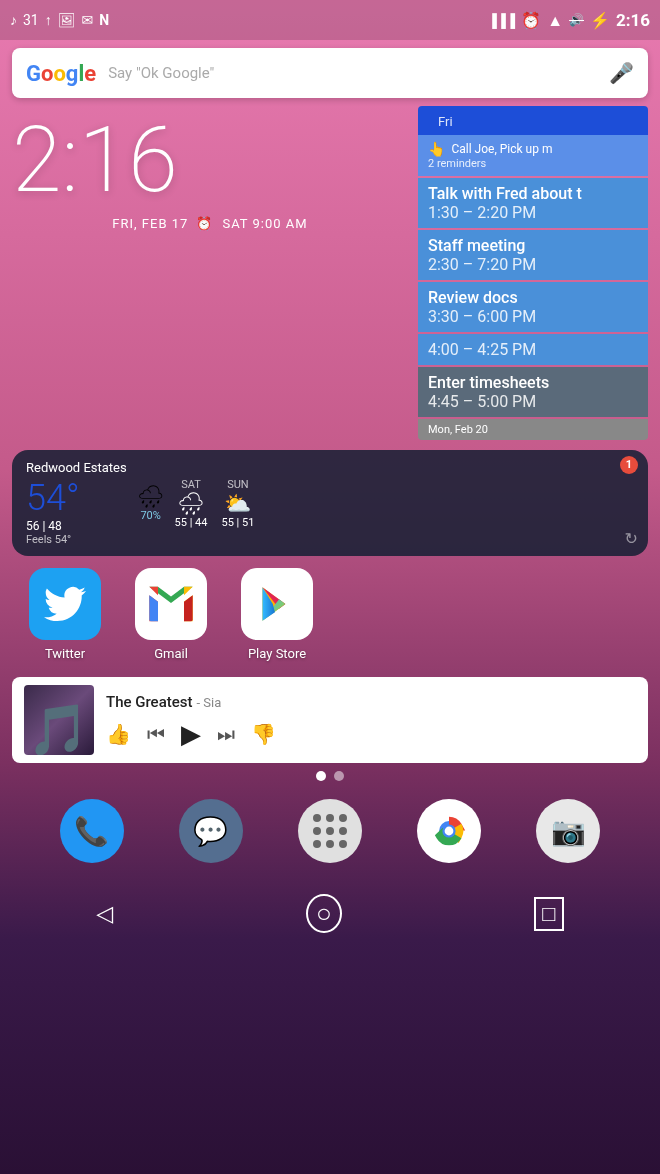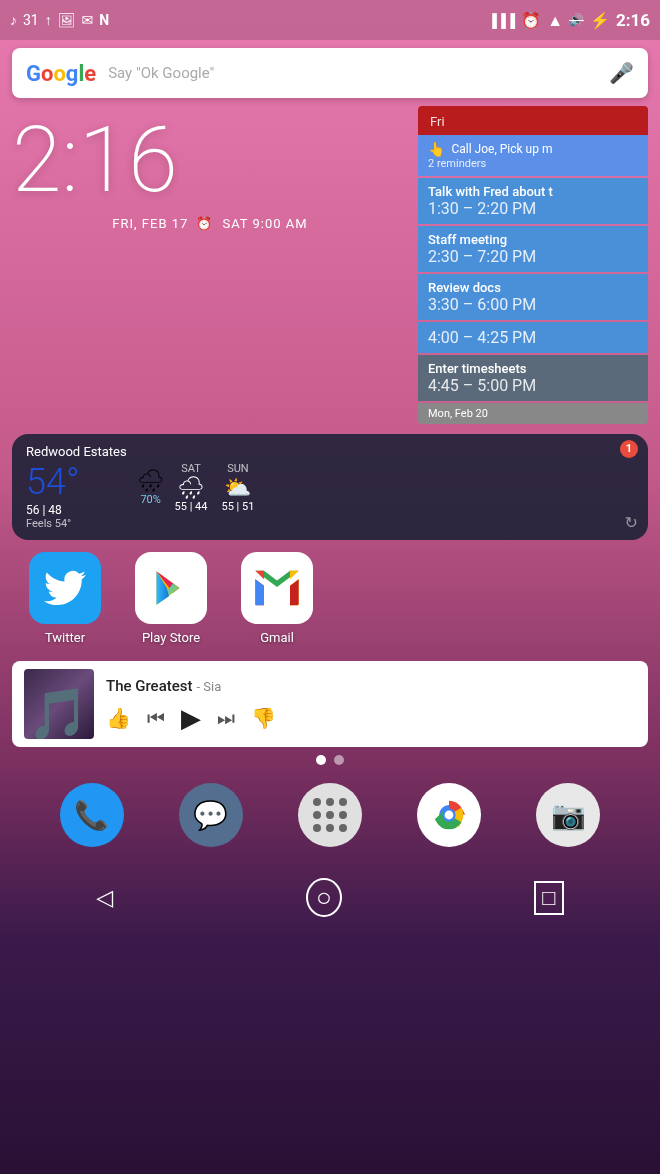--- a/index.html
+++ b/index.html
@@ -106,22 +106,22 @@
     }
 
     
     .calendar-widget {
       width: 230px;
       background: transparent;
       border-radius: 4px;
       overflow: hidden;
     }
     .cal-header {
-      background: #b91c1c;
-      padding: 8px 12px 6px;
+      background: #1d4ed8;
+      padding: 8px 20px 6px;
     }
     .cal-day-name {
       color: rgba(255,255,255,0.85);
       font-size: 13px;
     }
     .cal-date {
       color: white;
       font-size: 28px;
       font-weight: 400;
     }
@@ -134,21 +134,21 @@
       background: #4a90d9;
       padding: 6px 10px;
       color: white;
       font-size: 12px;
     }
     .cal-event.gray {
       background: #5a6a7a;
     }
     .cal-event-title {
       font-weight: 500;
-      font-size: 13px;
+      font-size: 16px;
     }
     .cal-event-time {
       font-size: 16px;
       color: rgba(255,255,255,0.85);
     }
     .cal-reminder {
       background: #5b8fe8;
       padding: 6px 10px;
       color: white;
       font-size: 12px;
@@ -515,20 +515,35 @@
 
 <div class="app-row">
 
   <div class="app-item">
     <div class="app-icon twitter">
       <svg xmlns="http://www.w3.org/2000/svg" viewBox="0 0 24 24" width="42" height="42" fill="white">
         <path d="M23.954 4.569a10 10 0 01-2.825.775 4.958 4.958 0 002.163-2.723 9.99 9.99 0 01-3.127 1.195 4.92 4.92 0 00-8.384 4.482C7.691 8.094 4.066 6.13 1.64 3.161a4.822 4.822 0 00-.666 2.475c0 1.71.87 3.213 2.188 4.096a4.904 4.904 0 01-2.228-.616v.061a4.923 4.923 0 003.946 4.827 4.996 4.996 0 01-2.212.085 4.937 4.937 0 004.604 3.417 9.868 9.868 0 01-6.102 2.105c-.39 0-.779-.023-1.17-.067a13.995 13.995 0 007.557 2.209c9.054 0 13.999-7.496 13.999-13.986 0-.209 0-.42-.015-.63a9.936 9.936 0 002.46-2.548l-.047-.02z"></path>
       </svg>
     </div>
     <span class="app-label">Twitter</span>
+  </div>
+
+  <div class="app-item">
+    <div class="app-icon gmail">
+      <svg viewBox="0 0 48 48" width="52" height="52">
+        <path fill="#EA4335" d="M4 40h8V22L4 16z"></path>
+        <path fill="#FBBC05" d="M36 40h8V16l-8 6z"></path>
+        <path fill="#34A853" d="M36 8l-12 9-12-9H4l20 15L44 8z"></path>
+        <path fill="#4285F4" d="M4 16l8 6V40H6a2 2 0 01-2-2z"></path>
+        <path fill="#C5221F" d="M44 16l-8 6v18h6a2 2 0 002-2z"></path>
+        <path fill="#EA4335" d="M12 8H4l8 8z"></path>
+        <path fill="#FBBC05" d="M36 8h8l-8 8z"></path>
+      </svg>
+    </div>
+    <span class="app-label">Gmail</span>
   </div>
 
   <div class="app-item">
     <div class="app-icon playstore">
       <svg viewBox="0 0 48 48" width="50" height="50">
         <defs>
           <linearGradient id="pg1" x1="0%" y1="0%" x2="100%" y2="0%">
             <stop offset="0%" stop-color="#32BBFF"></stop>
             <stop offset="100%" stop-color="#32BBFF"></stop>
           </linearGradient>
@@ -550,35 +565,20 @@
           </linearGradient>
         </defs>
         <path fill="url(#pg3)" d="M10 8l22 16-22 16V8z"></path>
         <path fill="url(#pg4)" d="M10 8l22 16-6 4.5L10 8z"></path>
         <path fill="url(#pg5)" d="M10 40l22-16-6-4.5L10 40z"></path>
         <path fill="url(#pg2)" d="M10 8v32l12-8-2-8L10 8z"></path>
       </svg>
     </div>
     <span class="app-label">Play Store</span>
   </div>
-
-  <div class="app-item">
-    <div class="app-icon gmail">
-      <svg viewBox="0 0 48 48" width="52" height="52">
-        <path fill="#EA4335" d="M4 40h8V22L4 16z"></path>
-        <path fill="#FBBC05" d="M36 40h8V16l-8 6z"></path>
-        <path fill="#34A853" d="M36 8l-12 9-12-9H4l20 15L44 8z"></path>
-        <path fill="#4285F4" d="M4 16l8 6V40H6a2 2 0 01-2-2z"></path>
-        <path fill="#C5221F" d="M44 16l-8 6v18h6a2 2 0 002-2z"></path>
-        <path fill="#EA4335" d="M12 8H4l8 8z"></path>
-        <path fill="#FBBC05" d="M36 8h8l-8 8z"></path>
-      </svg>
-    </div>
-    <span class="app-label">Gmail</span>
-  </div>
 </div>
 
 <div class="music-player">
   <div class="music-thumb sia-thumbnail">
     <span class="sia-silhouette">🎵</span>
   </div>
   <div class="music-info">
     <div>
       <span class="music-title">The Greatest</span>
       <span class="music-artist"> - <span>Sia</span></span>

